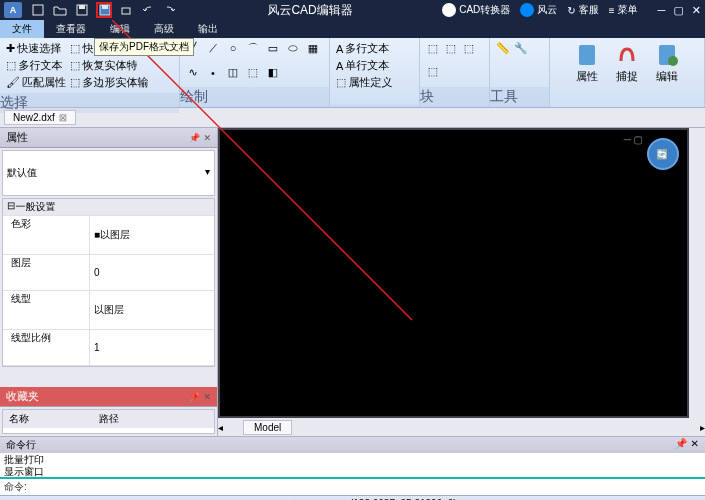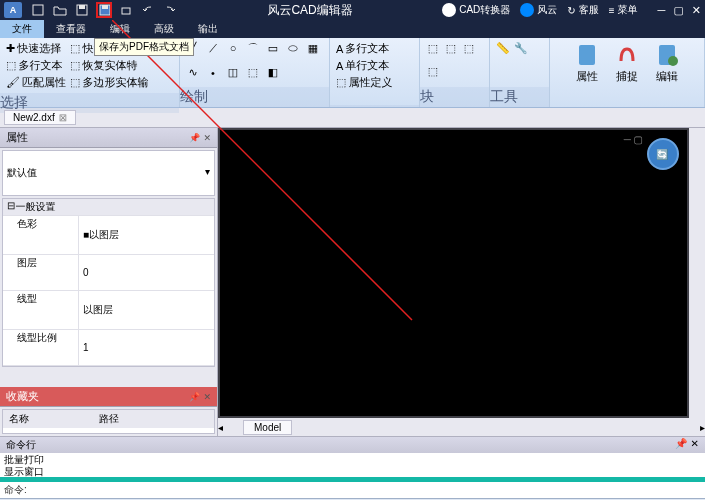--- a/index.html
+++ b/index.html
@@ -36,37 +36,37 @@
 .doctab .close { color: #888; cursor: pointer; }
 
 .workspace { display: flex; height: 308px; }
 .left-panels { width: 218px; background: #e8e8f0; display: flex; flex-direction: column; border-right: 1px solid #b0b0c0; }
 .panel-header { background: linear-gradient(#d8d8e8, #c8c8d8); padding: 2px 6px; font-size: 11px; display: flex; justify-content: space-between; align-items: center; border-bottom: 1px solid #a0a0b0; }
 .panel-header .pin { cursor: pointer; font-size: 9px; color: #555; }
 .prop-dropdown { background: #fff; border: 1px solid #c0c0d0; padding: 15px 4px; font-size: 10px; margin: 2px; display: flex; justify-content: space-between; }
 .prop-table { background: #fff; margin: 0 2px; border: 1px solid #c0c0d0; font-size: 10px; }
 .prop-row { display: flex; border-bottom: 1px solid #e0e0e8; }
 .prop-row.section { background: #e8e8f0; padding: 1px 4px; }
-.prop-row .key { width: 76px; padding: 1px 4px 1px 14px; border-right: 1px solid #e0e0e8; }
+.prop-row .key { width: 87px; padding: 1px 4px 1px 8px; border-right: 1px solid #e0e0e8; }
 .prop-row .val { flex: 1; padding: 12px 4px; }
 .fav-body { flex: 1; background: #fff; margin: 2px; border: 1px solid #c0c0d0; }
 .fav-header-row { display: flex; background: #e8e8f0; font-size: 10px; }
 .fav-header-row span { padding: 2px 6px; }
 
 .canvas-area { flex: 1; display: flex; flex-direction: column; background: #404048; }
 .canvas { flex: 1; background: #000; position: relative; margin: 2px; }
 .canvas .nav-cube { position: absolute; top: 8px; right: 8px; width: 32px; height: 32px; background: #3a7fc8; border-radius: 50%; display: flex; align-items: center; justify-content: center; color: #fff; font-size: 10px; border: 2px solid #6aa4e0; }
 .scrollbar-v { width: 16px; background: #e8e8f0; }
 .modeltab-bar { height: 18px; background: #e8e8f0; display: flex; align-items: center; font-size: 10px; }
 .modeltab { padding: 1px 10px; background: #f8f8fc; border: 1px solid #c0c0d0; cursor: pointer; margin-left: 20px; }
 
 .cmdline-panel { background: #f0f0f4; border-top: 1px solid #b0b0c0; }
 .cmdline-header { background: linear-gradient(#d8d8e8, #c8c8d8); padding: 1px 6px; font-size: 10px; display: flex; justify-content: space-between; }
 .cmdline-history { background: #fff; height: 24px; padding: 1px 4px; font-size: 10px; line-height: 12px; }
-.cmdline-input { display: flex; background: #fff; border-top: 5px solid #14b8a6; padding: 1px 4px; font-size: 10px; }
+.cmdline-input { display: flex; background: #fff; border-top: 2px solid #14b8a6; padding: 1px 4px; font-size: 10px; }
 .cmdline-input .prompt { color: #333; }
 
 .statusbar { height: 18px; background: linear-gradient(#e0e8f4, #c8d8ec); display: flex; align-items: center; font-size: 10px; padding: 0 6px; justify-content: space-between; border-top: 1px solid #a0b0c8; }
 .statusbar .status-icons { display: flex; gap: 6px; }
 .statusbar .status-icon { width: 14px; height: 14px; cursor: pointer; }
 
 .tooltip { position: absolute; top: 38px; left: 94px; background: #ffffe8; border: 1px solid #888; padding: 1px 4px; font-size: 10px; z-index: 100; }
 .annotation-line { position: absolute; top: 20px; left: 112px; width: 310px; height: 310px; z-index: 50; pointer-events: none; }
 
 svg { display: block; }

